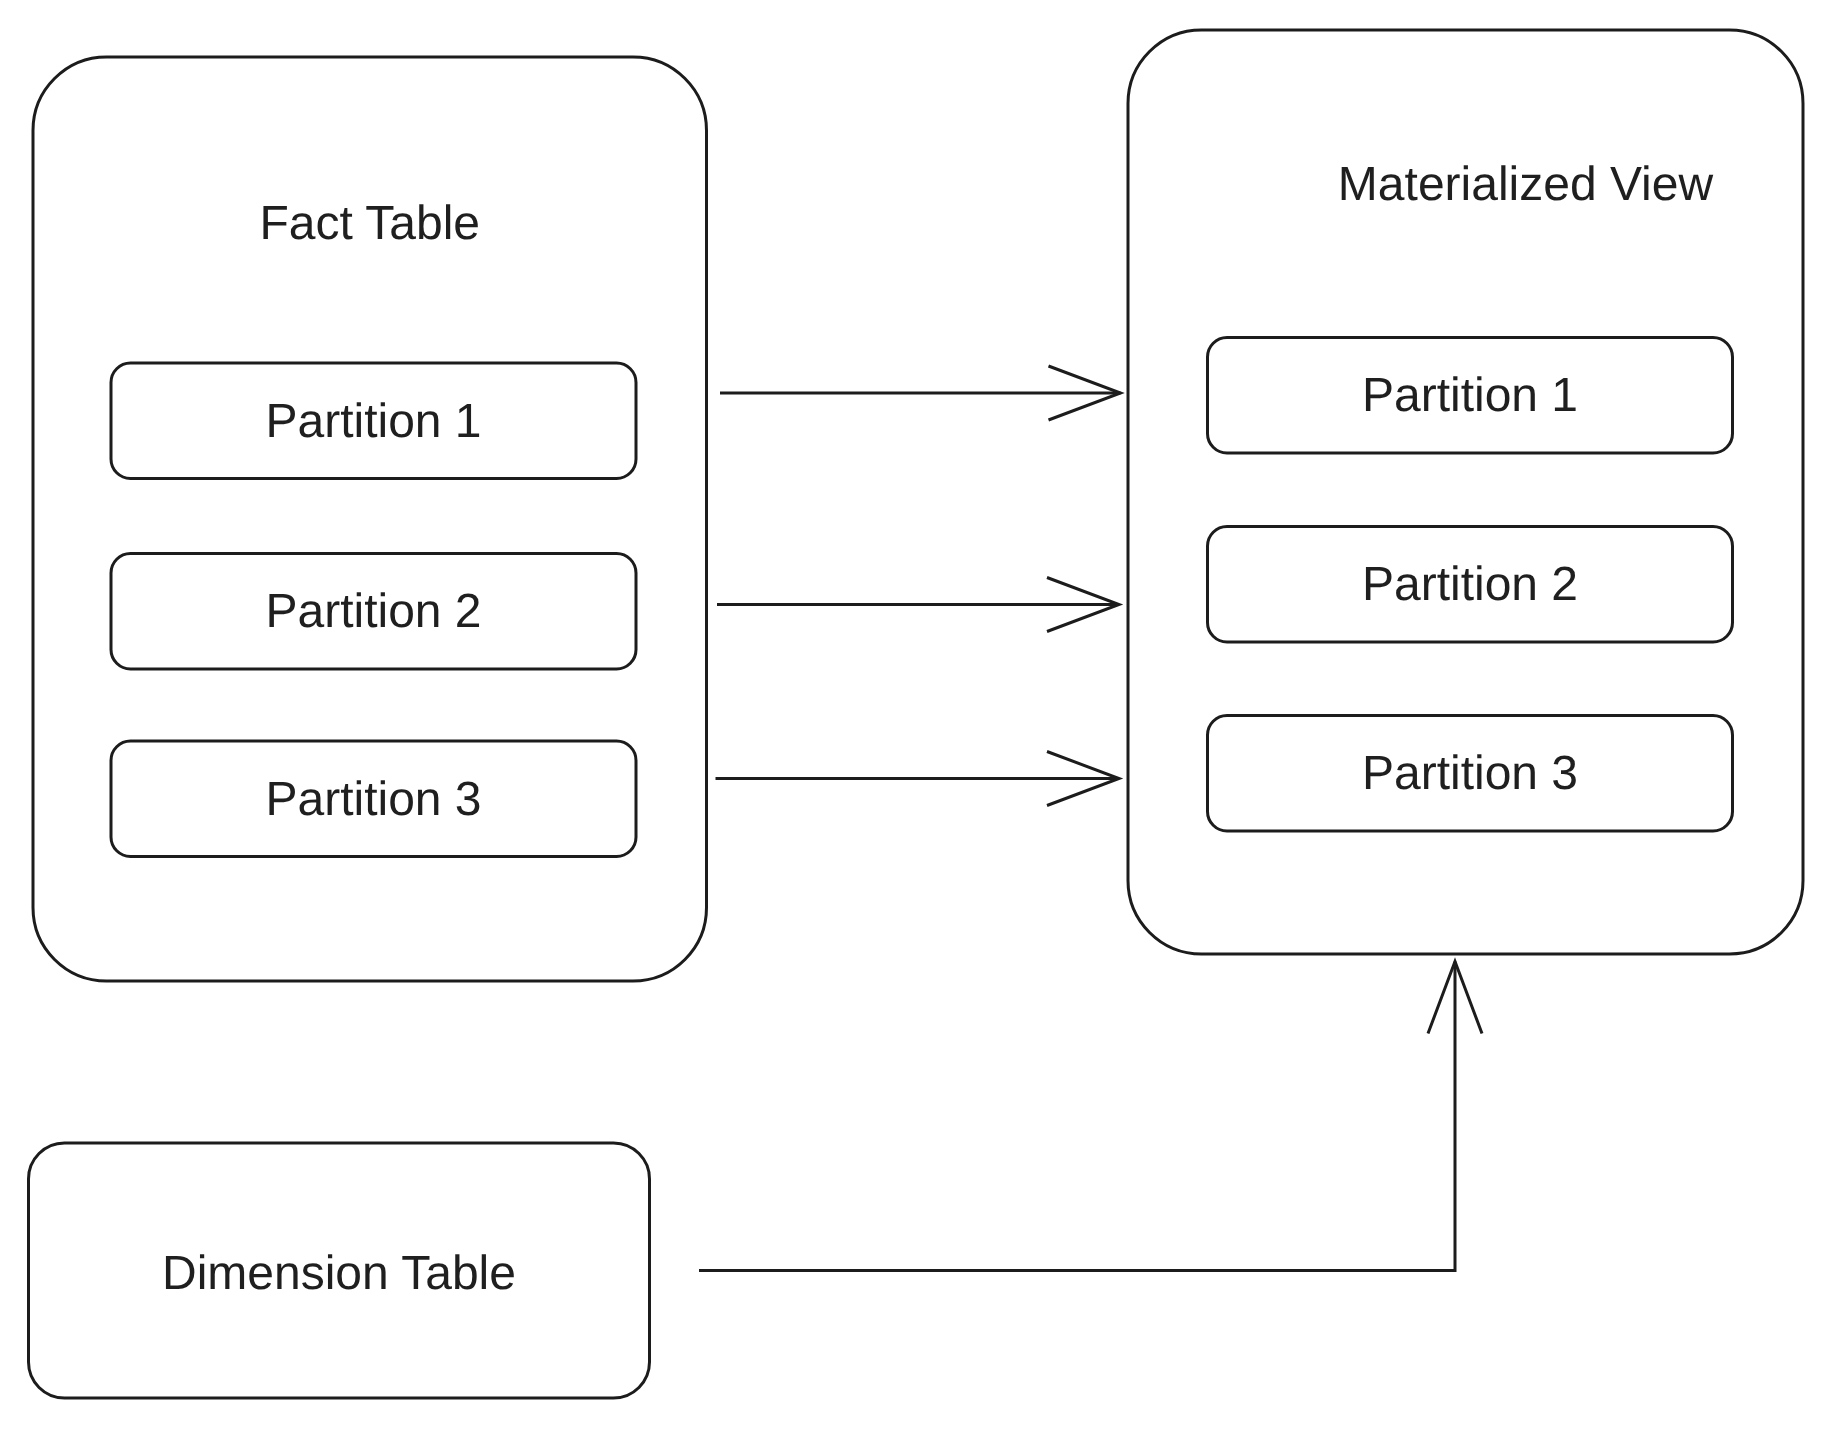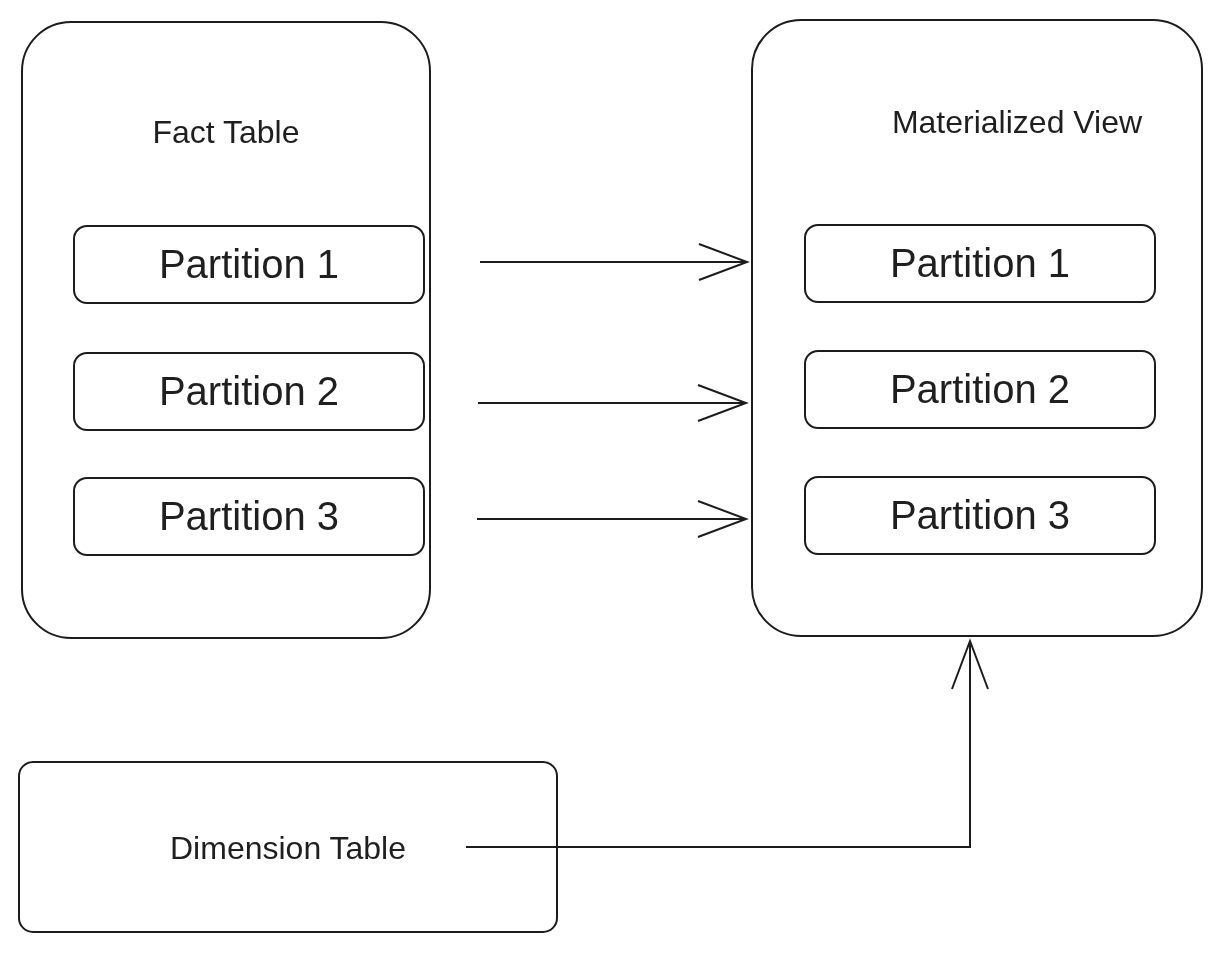--- a/index.html
+++ b/index.html
@@ -16,23 +16,23 @@
     color: #1f1f1f;
     overflow: hidden;
   }
   .container-box {
     position: absolute;
     border: 2px solid #1c1c1c;
     border-radius: 50px;
     background: #ffffff;
     box-sizing: border-box;
   }
-  .box-fact  { left: 21px;  top: 21px;  width: 410px; height: 618px; padding-left: 32px; }
+  .box-fact  { left: 21px;  top: 37px;  width: 451px; height: 618px; padding-left: 32px; }
   .box-mv    { left: 751px; top: 19px;  width: 452px; height: 618px; }
-  .box-dim   { left: 18px;  top: 761px; width: 540px; height: 172px; border-radius: 15px; }
+  .box-dim   { left: 18px;  top: 761px; width: 416px; height: 172px; border-radius: 25px; }
 
   .box-title {
     position: absolute;
     left: 0;
     width: 100%;
     text-align: center;
     font-size: 32px;
     line-height: 40px;
     font-weight: 400;
     color: #1f1f1f;
@@ -46,21 +46,21 @@
     position: absolute;
     border: 2px solid #1c1c1c;
     border-radius: 14px;
     background: #ffffff;
     box-sizing: border-box;
     width: 352px;
     height: 79px;
     display: flex;
     align-items: center;
     justify-content: center;
-    font-size: 40px;
+    font-size: 32px;
     color: #1f1f1f;
     white-space: nowrap;
   }
   
   .box-fact .partition { left: 50px; }
   .box-mv   .partition { left: 51px; }
   
   .box-fact .partition.p1 { top: 202px; }
   .box-fact .partition.p2 { top: 329px; }
   .box-fact .partition.p3 { top: 454px; }

